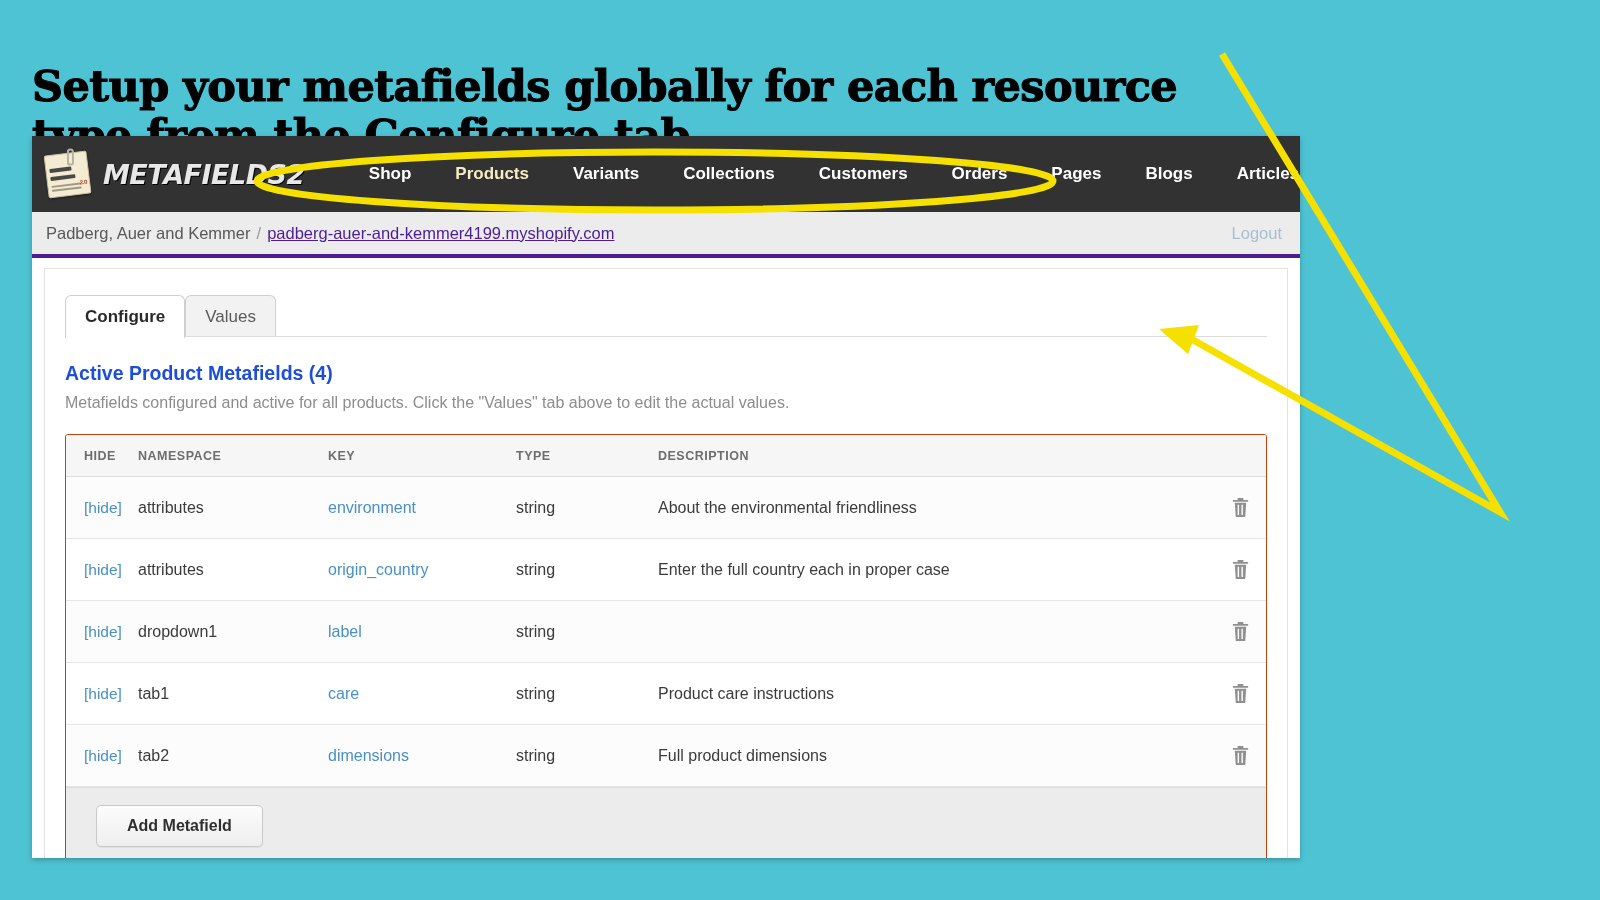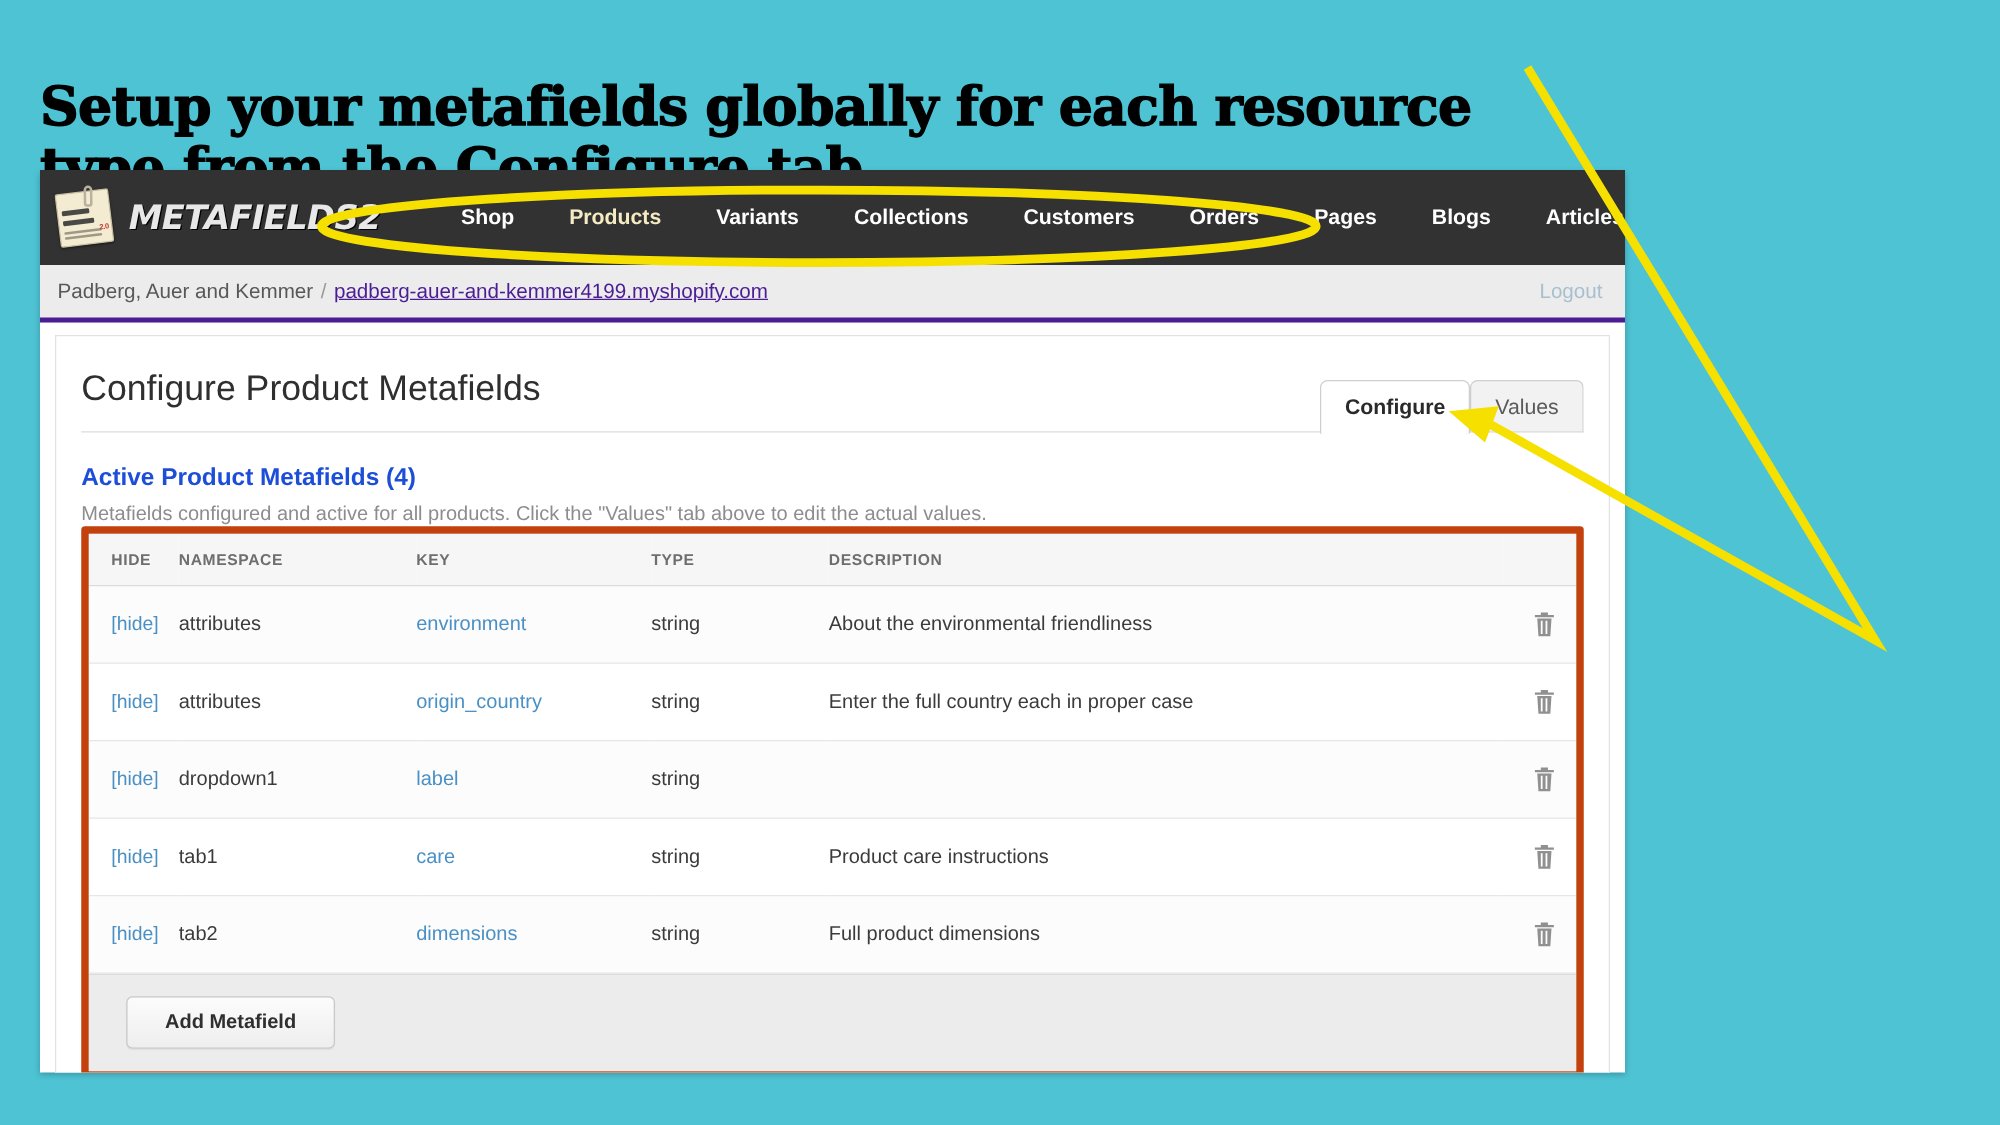--- a/index.html
+++ b/index.html
@@ -217,21 +217,22 @@
     margin-top: 25px;
   }
   .section-sub {
     font-size: 16px;
     color: #8d8d8d;
     margin-top: 9px;
   }
 
   
   .tbl-wrap {
-    border: 6px solid #c2410c;
+    margin-top: 22px;
+    border: 1px solid #c2410c;
     border-radius: 3px;
     overflow: hidden;
   }
   table { width: 100%; border-collapse: collapse; }
   thead th {
     background: #f6f6f6;
     text-align: left;
     font-size: 12.5px;
     letter-spacing: .5px;
     color: #6e6e6e;
@@ -338,21 +339,20 @@
   <div class="crumbbar">
     <span class="shopname">Padberg, Auer and Kemmer</span>
     <span class="sep">/</span>
     <a class="domain" href="#">padberg-auer-and-kemmer4199.myshopify.com</a>
     <a class="logout" href="#">Logout</a>
   </div>
 
   <div class="card">
 
     <div class="page-head">
-      <div class="page-title">Configure Product Metafields</div>
       <div class="tabs">
         <div class="tab active">Configure</div>
         <div class="tab">Values</div>
       </div>
     </div>
     <div class="head-rule"></div>
 
     <div class="section-title">Active Product Metafields (4)</div>
     <div class="section-sub">Metafields configured and active for all products. Click the "Values" tab above to edit the actual values.</div>
 

